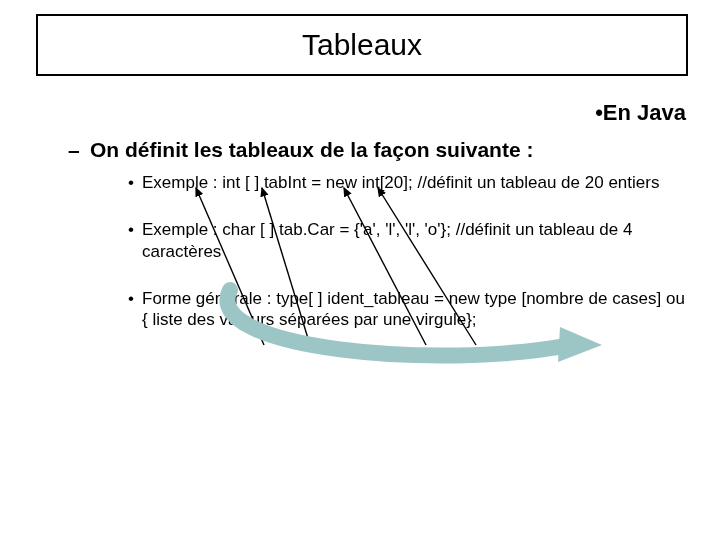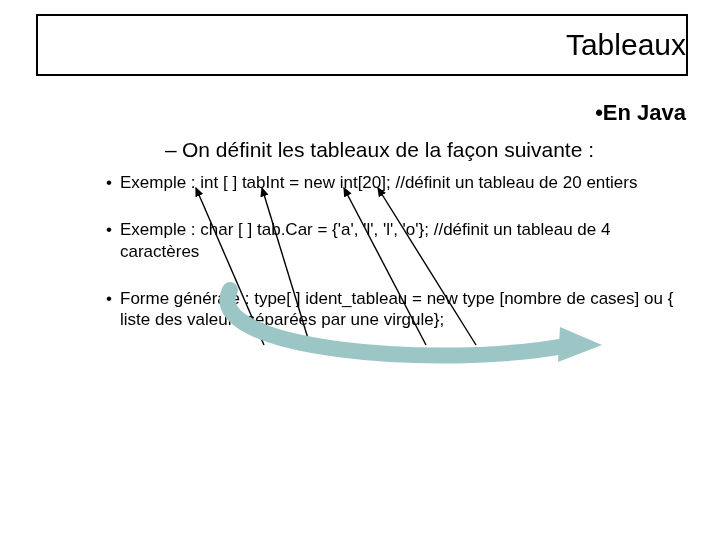--- a/index.html
+++ b/index.html
@@ -19,21 +19,21 @@
   }
   .title-box {
     position: absolute;
     left: 36px;
     top: 14px;
     width: 648px;
     height: 58px;
     border: 2px solid #000;
     display: flex;
     align-items: center;
-    justify-content: flex-end;
+    justify-content: center;
   }
   .title-text {
     font-size: 30px;
     font-weight: normal;
   }
   .content {
     position: absolute;
     left: 36px;
     top: 100px;
     width: 650px;
@@ -43,33 +43,32 @@
     font-weight: bold;
     margin-bottom: 12px;
     text-align: right;
   }
   .level1 .bullet {
     display: inline-block;
     width: 24px;
   }
   .level2 {
     font-size: 21px;
-    font-weight: normal;
+    font-weight: bold;
     margin-left: 32px;
     margin-bottom: 10px;
-    text-align: center;
   }
   .level2 .dash {
     display: inline-block;
     width: 22px;
   }
   .level3 {
     font-size: 17px;
     font-weight: normal;
-    margin-left: 70px;
+    margin-left: 92px;
     margin-bottom: 26px;
     line-height: 1.25;
     text-indent: -14px;
     padding-left: 14px;
   }
   .level3 .dot {
     display: inline-block;
     width: 14px;
     text-indent: 0;
   }

